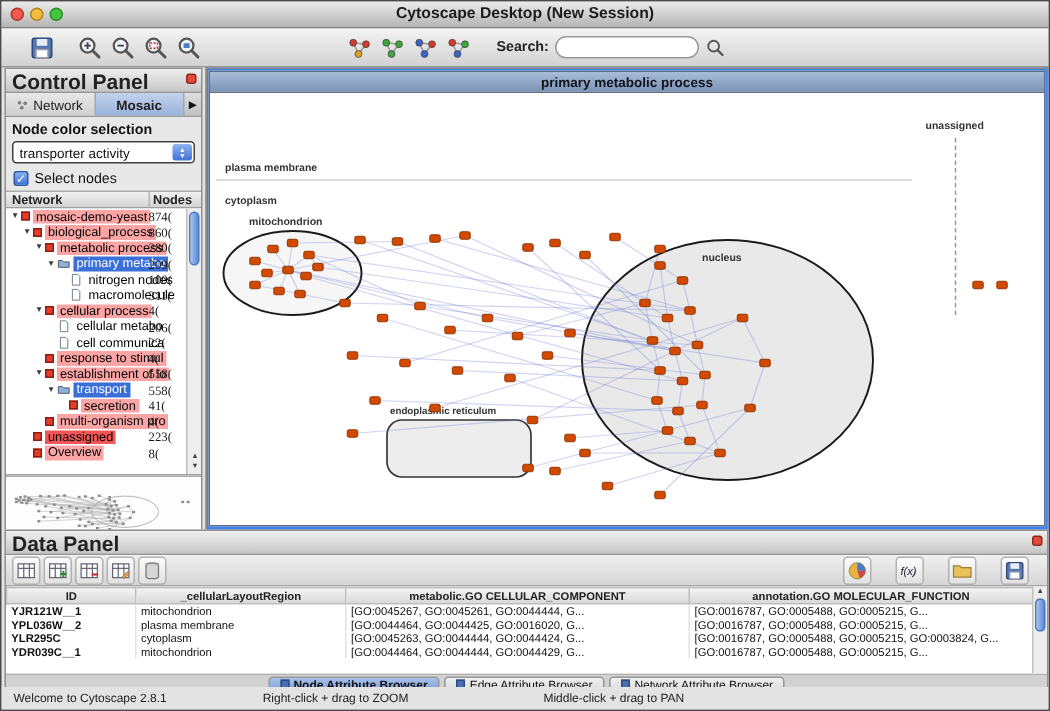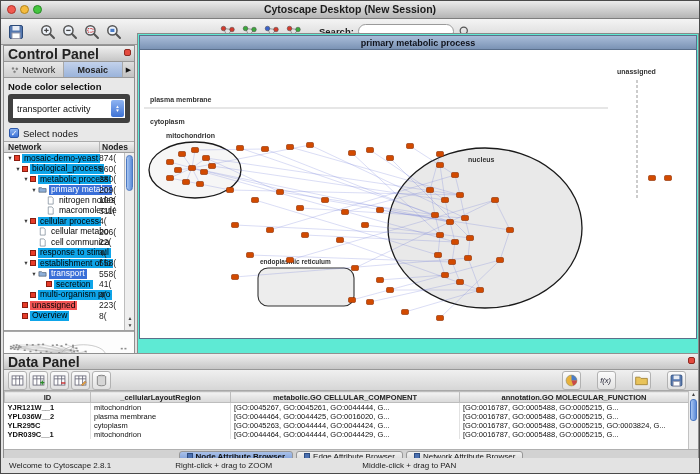--- a/index.html
+++ b/index.html
@@ -9,67 +9,67 @@
   
   .titlebar{position:absolute;left:0;top:0;right:0;height:18px;background:linear-gradient(#ececec,#b4b4b4);border-bottom:1px solid #7e7e7e;}
   .lights{position:absolute;left:6px;top:4px;display:flex;gap:4px;z-index:2;}
   .light{width:9px;height:9px;border-radius:50%;display:inline-block;}
   .light.red{background:#f25a50;border:1px solid #b0332c;}
   .light.yellow{background:#f6bc3e;border:1px solid #b08420;}
   .light.green{background:#44c53f;border:1px solid #2a8a28;}
   .title{position:absolute;left:0;right:0;top:2px;text-align:center;font-size:10.5px;font-weight:bold;color:#1c1c1c;}
 
   
-  .toolbar{position:absolute;left:0;top:18px;right:0;height:26px;background:linear-gradient(#f4f4f4,#d2d2d2);border-bottom:1px solid #979797;display:flex;align-items:center;padding-left:4px;}
+  .toolbar{position:absolute;left:0;top:18px;right:0;height:26px;background:linear-gradient(#f4f4f4,#d2d2d2);border-bottom:1px solid #979797;display:flex;align-items:center;padding-left:16px;}
   .tb-icons{display:flex;align-items:center;}
   .tbi{width:22px;height:22px;border:none;background:transparent;padding:1px;cursor:default;}
   .tbi svg{width:18px;height:18px;display:block;margin:0 auto;}
   .tbi.gap-sm{margin-left:10px;}
   .tbi.gap-lg{margin-left:92px;}
   .search-label{font-size:9.5px;font-weight:bold;margin-left:14px;margin-right:4px;color:#222;}
   .search-input{width:96px;height:15px;border:1px solid #9a9a9a;border-radius:8px;font-size:9px;padding:0 7px;background:#fff;outline:none;}
   .tbi.small{width:18px;height:18px;margin-left:2px;}
   .tbi.small svg{width:14px;height:14px;}
 
   
   .control-panel{position:absolute;left:2px;top:44px;width:132px;height:308px;background:#e8e8e8;border:1px solid #909090;}
   .panel-header{position:relative;height:16px;background:linear-gradient(#efefef,#c6c6c6);border-bottom:1px solid #979797;font-size:14px;font-weight:bold;color:#222;display:flex;align-items:center;padding-left:4px;}
   .close-box{position:absolute;right:3px;top:2.5px;width:7px;height:7px;background:#e34a3e;border:1px solid #8f2a22;border-radius:2px;}
   .cp-tabs{height:16px;display:flex;align-items:stretch;background:linear-gradient(#dedede,#c2c2c2);border-bottom:1px solid #9a9a9a;}
   .cp-tab{flex:1;display:flex;align-items:center;justify-content:center;gap:3px;font-size:9px;color:#222;border-right:1px solid #a8a8a8;background:linear-gradient(#e8e8e8,#cfcfcf);}
   .cp-tab.sel{background:linear-gradient(#c3d2ec,#9ab3da);font-weight:bold;}
   .cp-tab .mini-net{width:8px;height:8px;}
   .tab-arrow{width:11px;display:flex;align-items:center;justify-content:center;font-size:7px;color:#111;}
   .section-label{height:14px;font-size:9.5px;font-weight:bold;padding:3px 4px 0;color:#111;}
-  .dropdown{position:relative;margin:2px 4px;height:29px;background:#fff;border:5px solid #404040;border-radius:3px;font-size:9px;display:flex;align-items:center;padding-left:4px;color:#111;}
+  .dropdown{position:relative;margin:2px 4px;height:15px;background:#fff;border:1px solid #404040;border-radius:3px;font-size:9px;display:flex;align-items:center;padding-left:4px;color:#111;}
   .dd-btn{position:absolute;right:1px;top:1px;bottom:1px;width:13px;border-radius:2px;background:linear-gradient(#8fb4f2,#3e72d4);color:#fff;display:flex;flex-direction:column;align-items:center;justify-content:center;font-size:4.5px;line-height:4px;}
   .checkbox-row{height:16px;display:flex;align-items:center;gap:4px;padding:0 5px;font-size:9.5px;color:#111;}
   .cbx{width:10px;height:10px;border:1px solid #2c57a8;border-radius:2px;background:linear-gradient(#8ab2f0,#3f74d8);color:#fff;font-size:8px;line-height:9px;text-align:center;}
   .tree-header{height:12px;display:flex;background:linear-gradient(#f1f1f1,#d3d3d3);border-top:1px solid #ababab;border-bottom:1px solid #9f9f9f;font-size:8.5px;font-weight:bold;color:#222;}
   .th-net{flex:1;padding-left:4px;border-right:1px solid #b5b5b5;}
   .th-nodes{width:34px;padding-left:2px;}
   .tree{position:relative;height:178px;background:#fff;overflow:hidden;border-bottom:1px solid #9f9f9f;}
   .trow{height:10.5px;display:flex;align-items:center;white-space:nowrap;font-size:8.5px;position:relative;}
   .tri{width:8px;flex:none;font-size:5.5px;color:#3c3c3c;text-align:center;}
   .ticon{flex:none;margin-right:2px;display:inline-flex;}
   .ticon svg{display:block;}
   .chip{width:6px;height:6px;background:#e63d2a;border:1px solid #8c1d10;flex:none;margin-right:2px;}
   .tlabel{padding:0 2px;line-height:9.5px;overflow:hidden;max-width:84px;color:#000;}
-  .tlabel.s-green{background:#0ea5e9;}
+  .tlabel.s-green{background:#fca5a5;}
   .tlabel.s-red{background:#f25555;}
   .tlabel.s-selected{background:#3a6fd8;color:#fff;}
-  .tcount{position:absolute;right:11px;width:24px;overflow:hidden;color:#1a1a1a;}
+  .tcount{position:absolute;right:11px;width:24px;overflow:hidden;color:#1a1a1a;font-family:Liberation Serif, serif;}
   .tree-scroll{position:absolute;right:0;top:0;width:10px;height:178px;background:#eee;border-left:1px solid #bdbdbd;}
   .tree-thumb{position:absolute;left:1px;top:2px;width:7px;height:36px;border-radius:4px;background:linear-gradient(90deg,#a8c6f2,#5c8bd8);border:1px solid #4b78c2;}
   .scroll-arrows{position:absolute;left:0;bottom:0;width:10px;height:16px;font-size:5px;color:#444;text-align:center;line-height:7px;}
   .overview-thumb{height:38px;background:#fdfdfd;border-top:1px solid #a8a8a8;overflow:hidden;}
   .overview-thumb svg{display:block;}
 
   
-  .network-area{position:absolute;left:136px;top:32px;width:562px;height:336px;background:#5eead4;border:1px solid #8a8a8a;}
+  .network-area{position:absolute;left:136px;top:44px;width:562px;height:336px;background:#3b82f6;border:1px solid #8a8a8a;}
   .net-window{position:absolute;left:1px;top:1px;width:558px;height:304px;border:1px solid #5c6f8a;background:#fff;}
   .net-title{height:14px;background:linear-gradient(#a9bdd9,#7b93b5);border-bottom:1px solid #5a6f8c;font-size:9px;font-weight:bold;color:#10131c;text-align:center;line-height:14px;}
   #netsvg{display:block;width:556px;height:288px;background:#fff;}
 
   
   .data-panel{position:absolute;left:2px;top:352px;width:696px;height:107px;background:#dedede;border:1px solid #909090;}
   .dp-toolbar{height:21px;display:flex;align-items:center;gap:2px;padding:0 4px;background:linear-gradient(#f0f0f0,#d6d6d6);border-bottom:1px solid #a8a8a8;}
   .dpi{width:19px;height:19px;border:1px solid #b2b2b2;border-radius:3px;background:linear-gradient(#fcfcfc,#e1e1e1);padding:0;cursor:default;}
   .dpi svg{width:15px;height:15px;display:block;margin:1px auto 0;}
   .dp-spacer{flex:1;}

